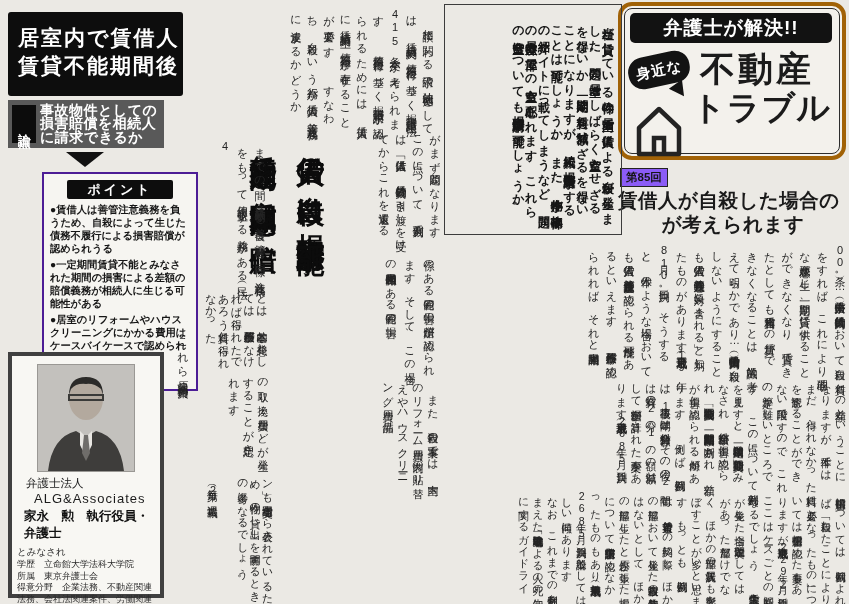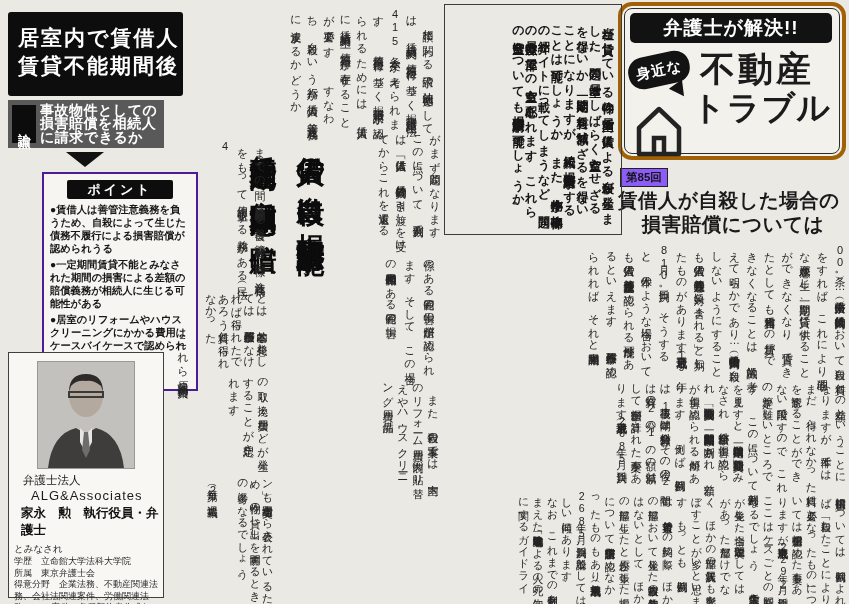--- a/index.html
+++ b/index.html
@@ -16,21 +16,21 @@
   .ronten{left:8px;top:100px;width:156px;height:48px;background:#595959;display:flex;align-items:center;box-sizing:border-box;padding:4px;}
   .ronten-label{width:24px;height:38px;background:#0c0c0c;color:#fff;font-size:13px;font-weight:900;
                 display:flex;align-items:center;justify-content:center;letter-spacing:2px;flex:0 0 auto;}
   .ronten-text{color:#fff;font-weight:700;font-size:14px;line-height:13.5px;padding-left:4px;letter-spacing:0.5px;}
   .down-arrow{left:66px;top:152px;width:0;height:0;border-left:19px solid transparent;
               border-right:19px solid transparent;border-top:15px solid #111;}
   .points-box{left:8px;top:172px;width:156px;height:219px;border:2px solid #4c1d95;background:#f6f5f1;box-sizing:border-box;margin-left:34px;}
   .points-header{width:106px;height:19px;margin:6px auto 4px auto;background:#0d0d0d;color:#fff;
                  font-size:13px;font-weight:800;text-align:center;line-height:19px;letter-spacing:3px;border-radius:2px;}
   .point-item{font-size:10.3px;font-weight:700;line-height:13px;color:#161616;margin:0 6px 3px 6px;}
-  .profile-box{left:8px;top:352px;width:156px;height:246px;border:1px solid #404040;background:#f8f7f3;box-sizing:border-box;}
+  .profile-box{left:8px;top:352px;width:156px;height:246px;border:4px solid #404040;background:#f8f7f3;box-sizing:border-box;}
   .photo{width:96px;height:106px;margin:8px auto 4px auto;background:linear-gradient(#d6d4d0,#a7a5a1);
          border:1px solid #9a9894;display:block;}
   .firm{font-size:11.5px;margin-left:14px;color:#1b1b1b;}
   .firm-en{font-size:13px;margin-left:22px;letter-spacing:1px;color:#1b1b1b;}
   .lawyer-name{font-size:12.5px;font-weight:800;margin:2px 0 0 12px;color:#111;}
   .prof-label{font-size:9.5px;margin:4px 0 0 5px;color:#2a2a2a;}
   .prof-line{font-size:9px;line-height:11.5px;margin:0 4px 0 5px;color:#2a2a2a;}
 
   
   .banner{left:618px;top:2px;width:228px;height:158px;border:4px solid #a16207;border-radius:14px;
@@ -131,21 +131,21 @@
     <div class="house">
       <svg width="54" height="60" viewBox="0 0 54 60">
         <path d="M7 30 L27 11 L47 30 L47 56 L7 56 Z" fill="none" stroke="#232323" stroke-width="4.5" stroke-linejoin="round"></path>
         <path d="M22 56 L22 40 L32 40 L32 56" fill="none" stroke="#232323" stroke-width="4.5"></path>
       </svg>
     </div>
   </div>
 
   <div class="abs ep-num">第85回</div>
   <div class="abs ep-t1">賃借人が自殺した場合の</div>
-  <div class="abs ep-t2">損害賠償については</div>
+  <div class="abs ep-t2">が考えられます</div>
 
   <div class="abs qbox">
     <div class="qtext v">当社が賃貸している物件の居室内で賃借人による自殺が発生しました。問題の居室はしばらく空室とせざるを得ないか、一定期間は賃料を減額せざるを得ないことになりますが、相続人に損害賠償請求をすることは可能でしょうか。また、本物件が事故物件の紹介サイトに載ってしまうなど、問題の居室以外の部屋での空室も心配されます。これらの空室分についても損害賠償請求は可能でしょうか。</div>
   </div>
 
   <div class="abs v hl hl1">賃借人の自殺は損害賠償請求可能</div>
   <div class="abs v hl hl2">賃貸不能期間と家賃減額期間を賠償</div>
 
   <div class="abs v bt blockA">　相談に関わる請求の法的根拠としては、賃貸借契約の債務不履行に基づく損害賠償請求（民法415条本文）が考えられます。　債務不履行に基づく損害賠償請求が認められるためには、賃借人に賃貸借契約上の債務不履行が存在することが必要です。　すなわち、自殺という行為が賃借人の善管注意義務に違反するかどうか</div>
   <div class="abs v bt blockB">がまず問題となります。　この点について、裁判例では、「賃借人は、賃貸目的物の引き渡しを受けてからこれを返還する</div>

